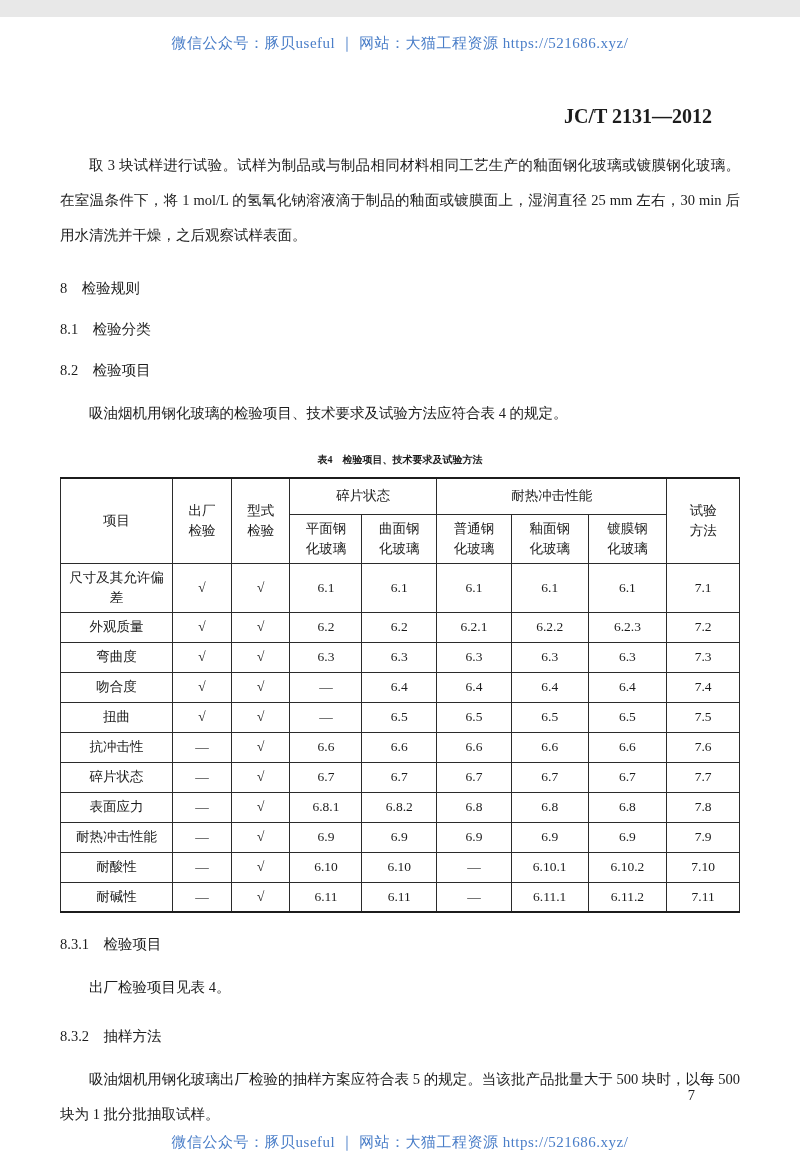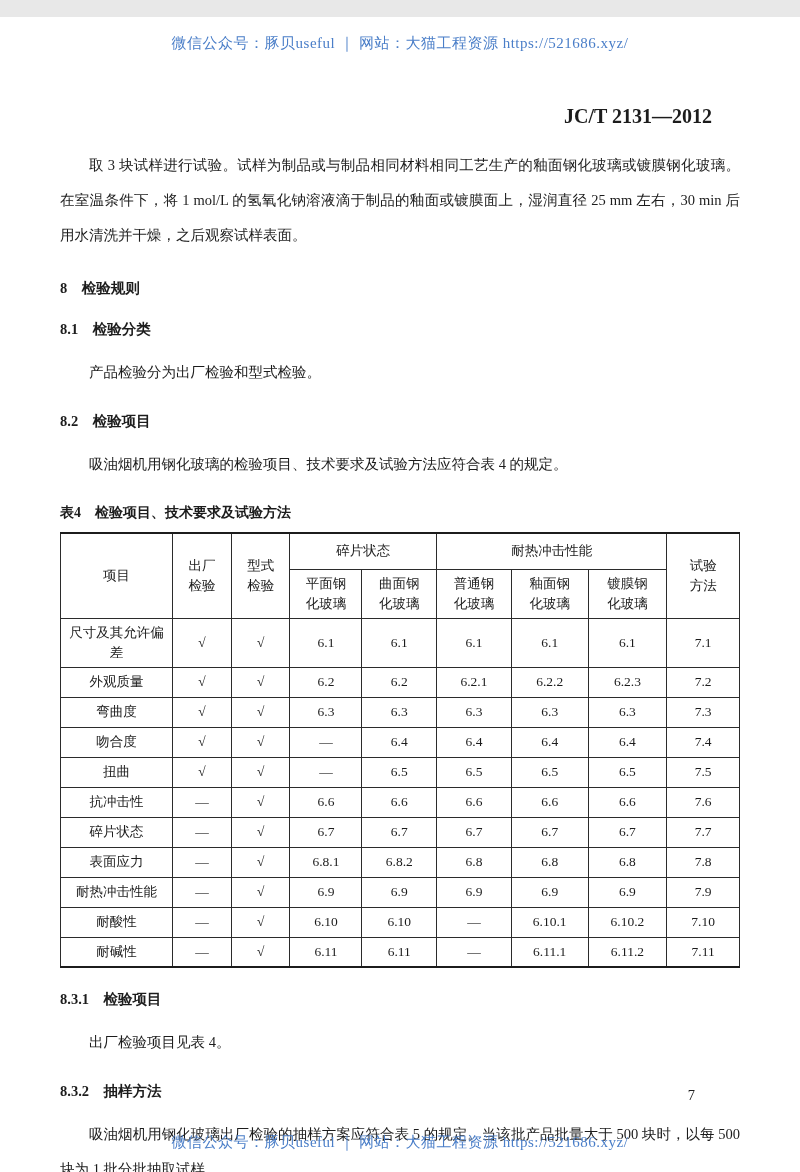--- a/index.html
+++ b/index.html
@@ -38,30 +38,31 @@
     font-size: 20px;
     margin-bottom: 20px;
   }
   p.body-text {
     font-size: 14.5px;
     line-height: 35px;
     text-align: justify;
     text-indent: 2em;
   }
   .heading {
-    font-weight: bold;
+    font-weight: normal;
     font-size: 14.5px;
     margin-top: 22px;
     margin-bottom: 16px;
   }
   .h-l1 { margin-top: 26px; margin-bottom: 20px; }
   .para { margin-bottom: 14px; }
   .table-title {
+    text-align: center;
     font-weight: bold;
-    font-size: 14px;
+    font-size: 10px;
     margin-top: 22px;
     margin-bottom: 10px;
   }
   table.spec {
     width: 100%;
     border-collapse: collapse;
     table-layout: fixed;
     border-top: 2.5px solid #1c1c1c;
     border-bottom: 2.5px solid #1c1c1c;
   }
@@ -102,21 +103,20 @@
 
   <div class="content">
 
     <div class="doc-code">JC/T 2131—2012</div>
 
     <p class="body-text para">取 3 块试样进行试验。试样为制品或与制品相同材料相同工艺生产的釉面钢化玻璃或镀膜钢化玻璃。在室温条件下，将 1 mol/L 的氢氧化钠溶液滴于制品的釉面或镀膜面上，湿润直径 25 mm 左右，30 min 后用水清洗并干燥，之后观察试样表面。</p>
 
     <div class="heading h-l1">8　检验规则</div>
 
     <div class="heading">8.1　检验分类</div>
-    <p class="body-text para">产品检验分为出厂检验和型式检验。</p>
 
     <div class="heading">8.2　检验项目</div>
     <p class="body-text para">吸油烟机用钢化玻璃的检验项目、技术要求及试验方法应符合表 4 的规定。</p>
 
     <div class="table-title">表4　检验项目、技术要求及试验方法</div>
 
     <table class="spec">
       <colgroup>
         <col class="c-item">
           <col class="c-factory">

